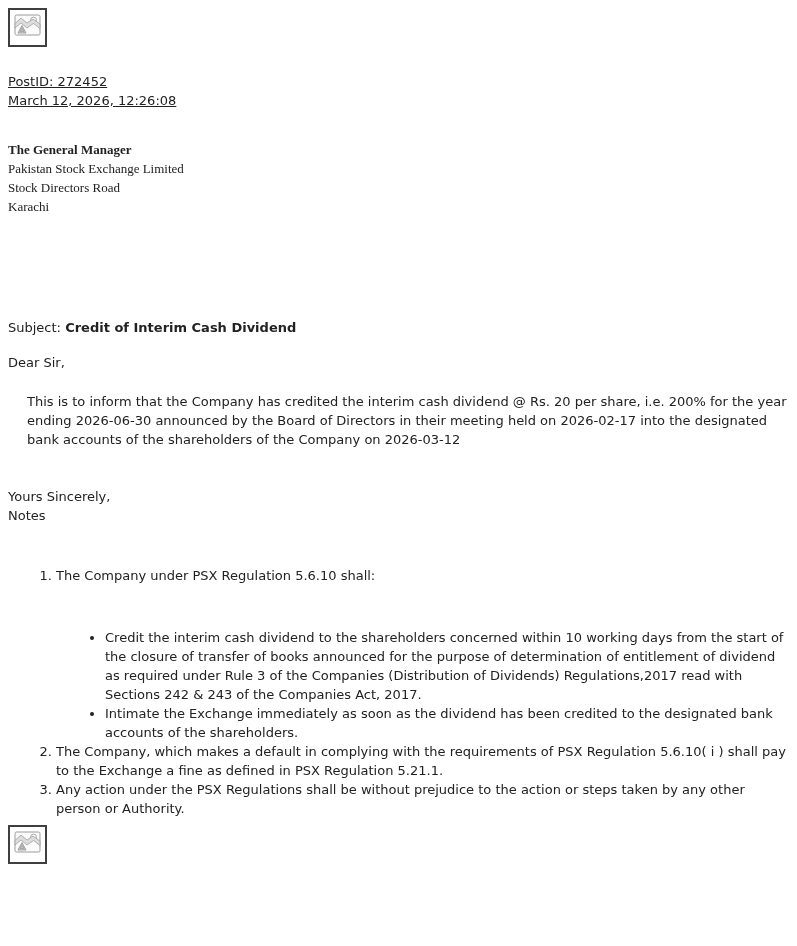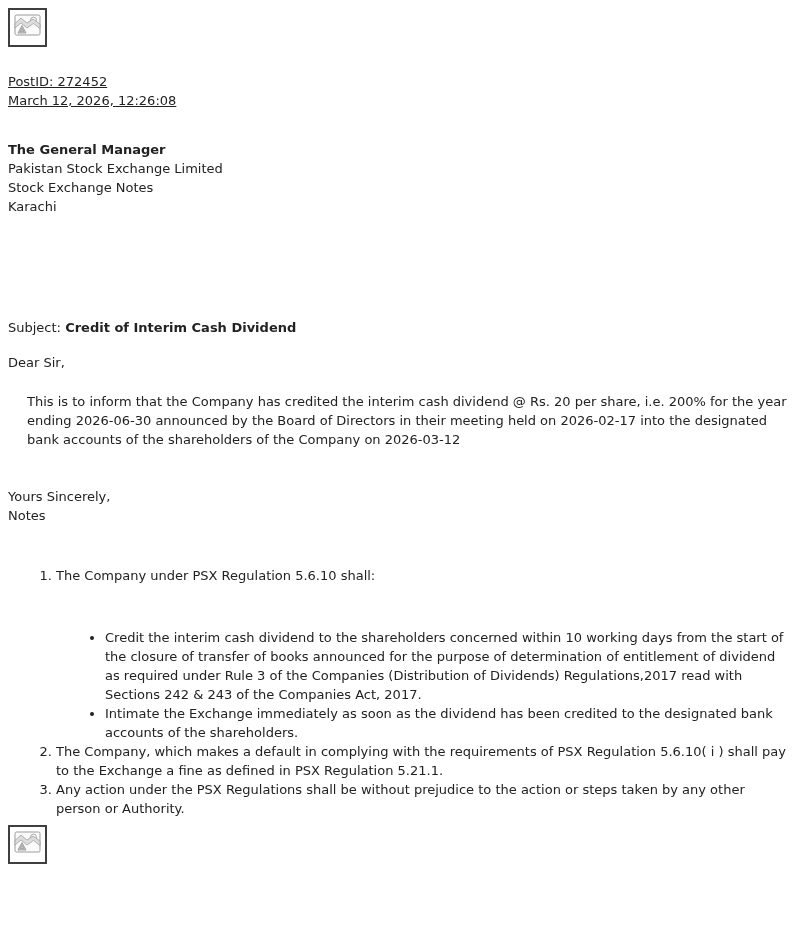--- a/index.html
+++ b/index.html
@@ -23,21 +23,21 @@
     height: 39px;
     box-sizing: border-box;
     border: 2px solid #3f3f3f;
     background: #ffffff;
     display: flex;
     align-items: center;
     justify-content: center;
   }
   .icon-wrap.bottom { margin-top: 7px; }
   .post-block   { margin-top: 25px; text-decoration: underline; }
-  .recipient    { margin-top: 30px; }
+  .recipient    { margin-top: 30px; font-family: Liberation Serif, serif; }
   .subject-line { margin-top: 102px; }
   .salutation   { margin-top: 16px; }
   .body-par     { margin-top: 20px; max-width: 772px; margin-left: 19px; }
   .closing      { margin-top: 38px; }
   .notes-heading{ }
   .bold { font-weight: bold; }
   ol.notes {
     margin: 41px 0 0 0;
     padding: 0 0 0 48px;
   }
@@ -67,21 +67,21 @@
   </div>
 
   <div class="post-block">
     <div>PostID: 272452</div>
     <div>March 12, 2026, 12:26:08</div>
   </div>
 
   <div class="recipient">
     <div class="bold">The General Manager</div>
     <div>Pakistan Stock Exchange Limited</div>
-    <div>Stock Exchange Notes</div>
+    <div>Stock Directors Road</div>
     <div>Karachi</div>
   </div>
 
   <div class="subject-line">
     <span>Subject:</span>
     <span class="bold">Credit of Interim Cash Dividend</span>
   </div>
 
   <div class="salutation">Dear Sir,</div>
 

